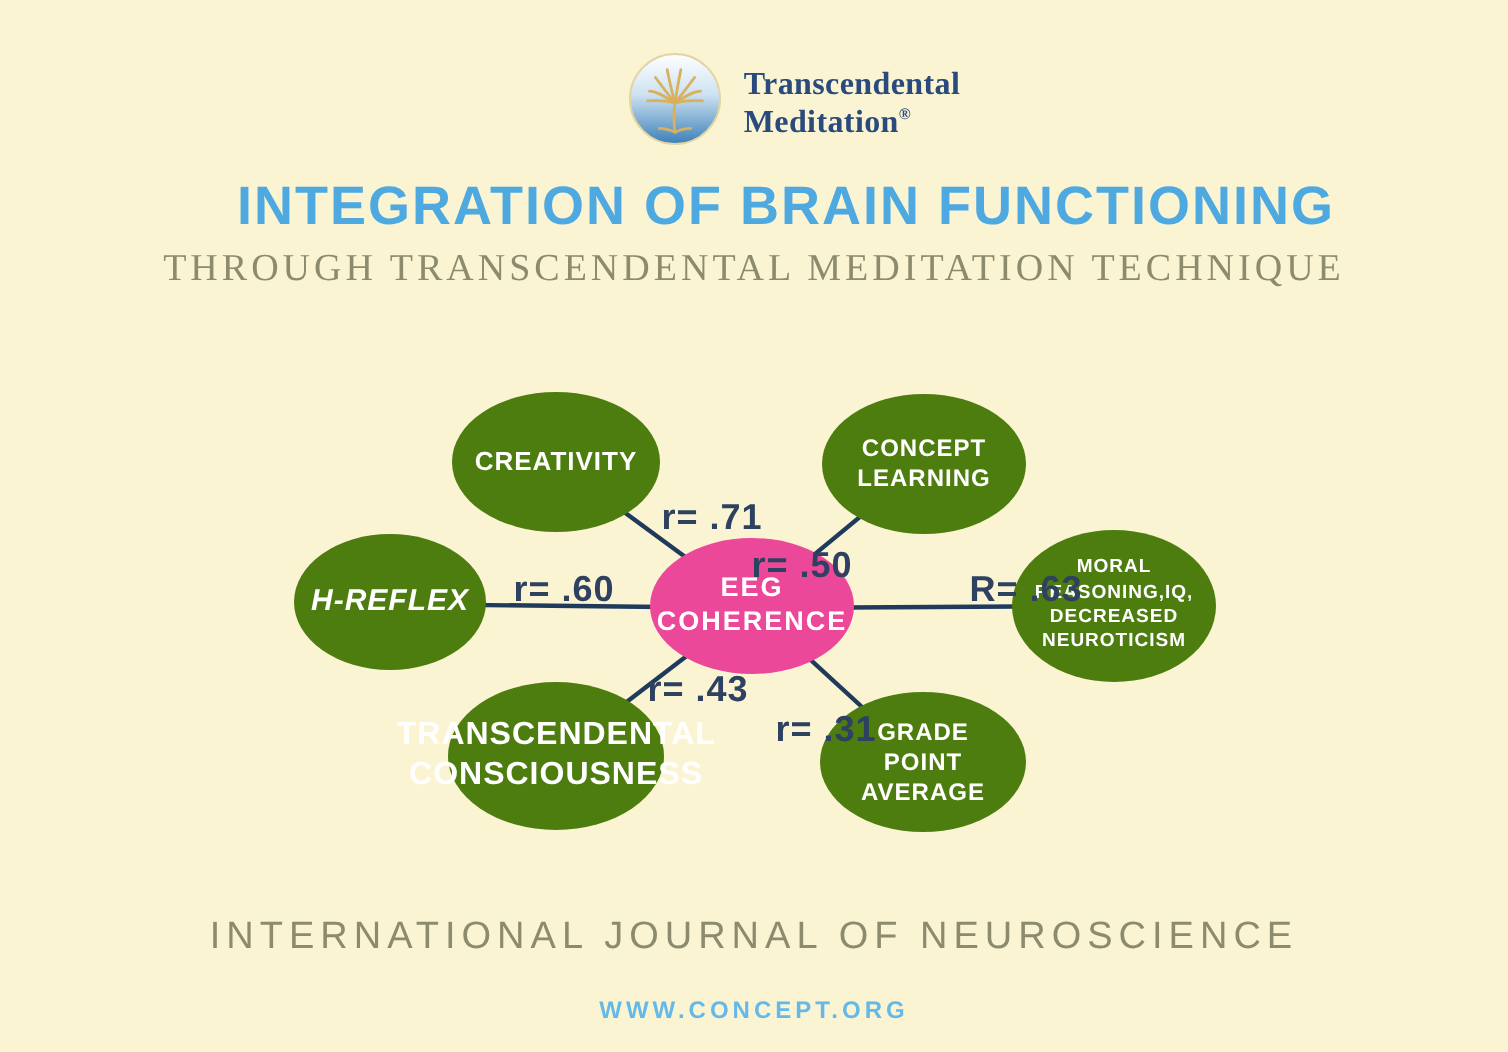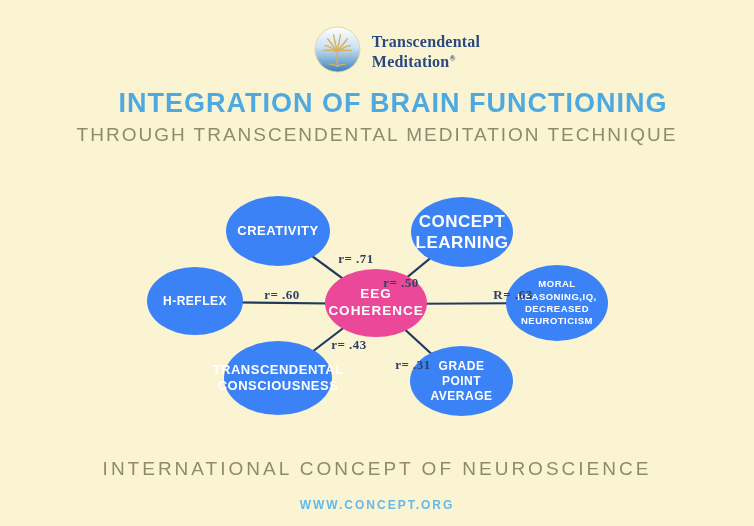--- a/index.html
+++ b/index.html
@@ -8,38 +8,38 @@
 
   
   .logo{position:absolute;top:26px;left:0;width:100%;display:flex;justify-content:center;align-items:center;gap:11px;padding-left:20px;}
   .logo-text{font-family:"Liberation Serif",serif;color:#2A4A7D;font-size:16px;font-weight:700;line-height:1.2;letter-spacing:.2px;}
   .logo-text sup{font-size:8px;}
 
   
   .title{position:absolute;top:88px;left:16px;width:100%;text-align:center;
          color:#4FA9E1;font-size:27px;font-weight:600;letter-spacing:1px;}
   .subtitle{position:absolute;top:124px;left:0;width:100%;text-align:center;
-         color:#8D8B6D;font-size:19px;font-weight:400;letter-spacing:2px;}
+         color:#8D8B6D;font-size:19px;font-weight:400;letter-spacing:2px;font-family:Liberation Serif, serif;}
 
   
   .diagram-lines{position:absolute;left:0;top:0;z-index:1;}
-  .node{position:absolute;z-index:2;border-radius:50%;background:#3b82f6;
+  .node{position:absolute;z-index:2;border-radius:50%;background:#4d7c0f;
         display:flex;align-items:center;justify-content:center;text-align:center;
         color:#ffffff;font-weight:700;letter-spacing:.5px;line-height:1.25;padding:4px 8px;box-sizing:border-box;}
   .node-center{background:#ec4899;}
   .n-creativity{left:226px;top:196px;width:104px;height:70px;font-size:13px;}
-  .n-concept{left:411px;top:197px;width:102px;height:70px;font-size:17px;}
-  .n-hreflex{left:147px;top:267px;width:96px;height:68px;font-size:12px;}
+  .n-concept{left:411px;top:197px;width:102px;height:70px;font-size:12px;}
+  .n-hreflex{left:147px;top:267px;width:96px;height:68px;font-size:15px;font-style:italic;}
   .n-moral{left:506px;top:265px;width:102px;height:76px;font-size:9.5px;line-height:1.3;}
-  .n-trans{left:224px;top:341px;width:108px;height:74px;font-size:13px;}
+  .n-trans{left:224px;top:341px;width:108px;height:74px;font-size:16px;}
   .n-gpa{left:410px;top:346px;width:103px;height:70px;font-size:12px;}
   .n-eeg{left:325px;top:269px;width:102px;height:68px;font-size:13.5px;letter-spacing:1px;}
 
   .r-label{position:absolute;z-index:3;transform:translate(-50%,-50%);
-           color:#2E4160;font-size:13px;font-weight:700;letter-spacing:.5px;white-space:nowrap;font-family:Liberation Serif, serif;}
+           color:#2E4160;font-size:18px;font-weight:700;letter-spacing:.5px;white-space:nowrap;}
   .r-71{left:356px;top:259px;}
   .r-50{left:401px;top:259px;margin-top:24px;}
   .r-60{left:282px;top:295px;}
   .r-63{left:466px;top:295px;margin-left:47px;}
   .r-43{left:349px;top:345px;}
   .r-31{left:397px;top:365px;margin-left:16px;}
 
   
   .journal{position:absolute;top:458px;left:0;width:100%;text-align:center;
            color:#8D8B6D;font-size:19px;font-weight:400;letter-spacing:3px;}
@@ -105,16 +105,16 @@
   <div class="node n-gpa">GRADE POINT AVERAGE</div>
   <div class="node node-center n-eeg">EEG COHERENCE</div>
 
   <div class="r-label r-71">r= .71</div>
   <div class="r-label r-50">r= .50</div>
   <div class="r-label r-60">r= .60</div>
   <div class="r-label r-63">R= .63</div>
   <div class="r-label r-43">r= .43</div>
   <div class="r-label r-31">r= .31</div>
 
-  <div class="journal">INTERNATIONAL CONCEPT OF NEUROSCIENCE</div>
+  <div class="journal">INTERNATIONAL JOURNAL OF NEUROSCIENCE</div>
   <div class="website">WWW.CONCEPT.ORG</div>
 
 </div>
 
 </body></html>

